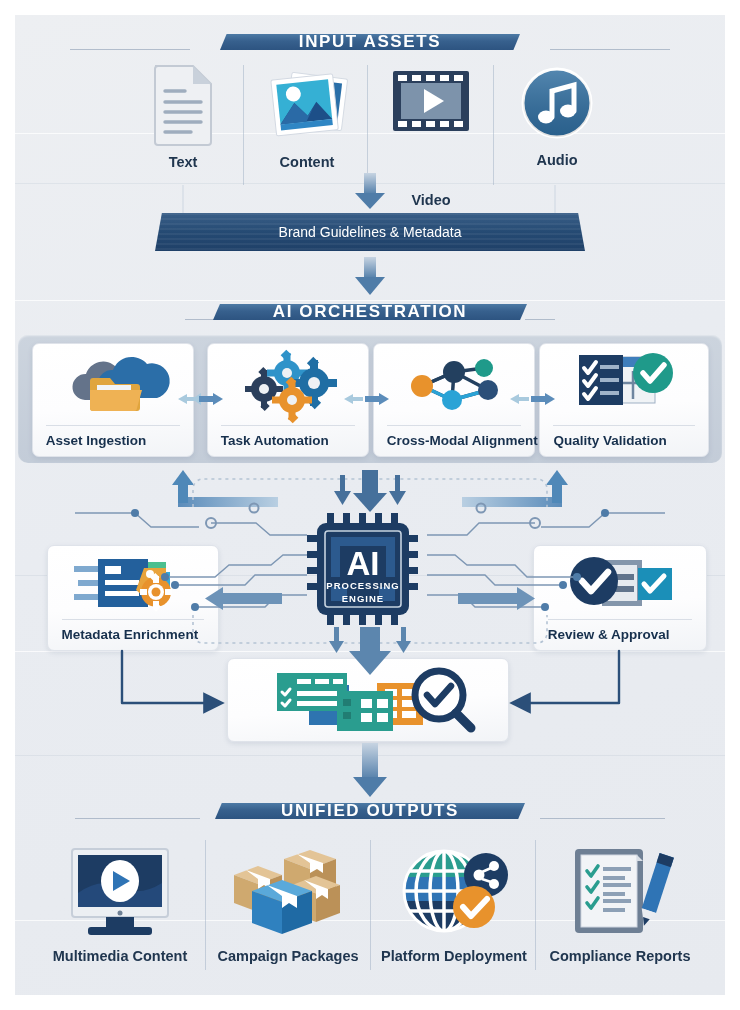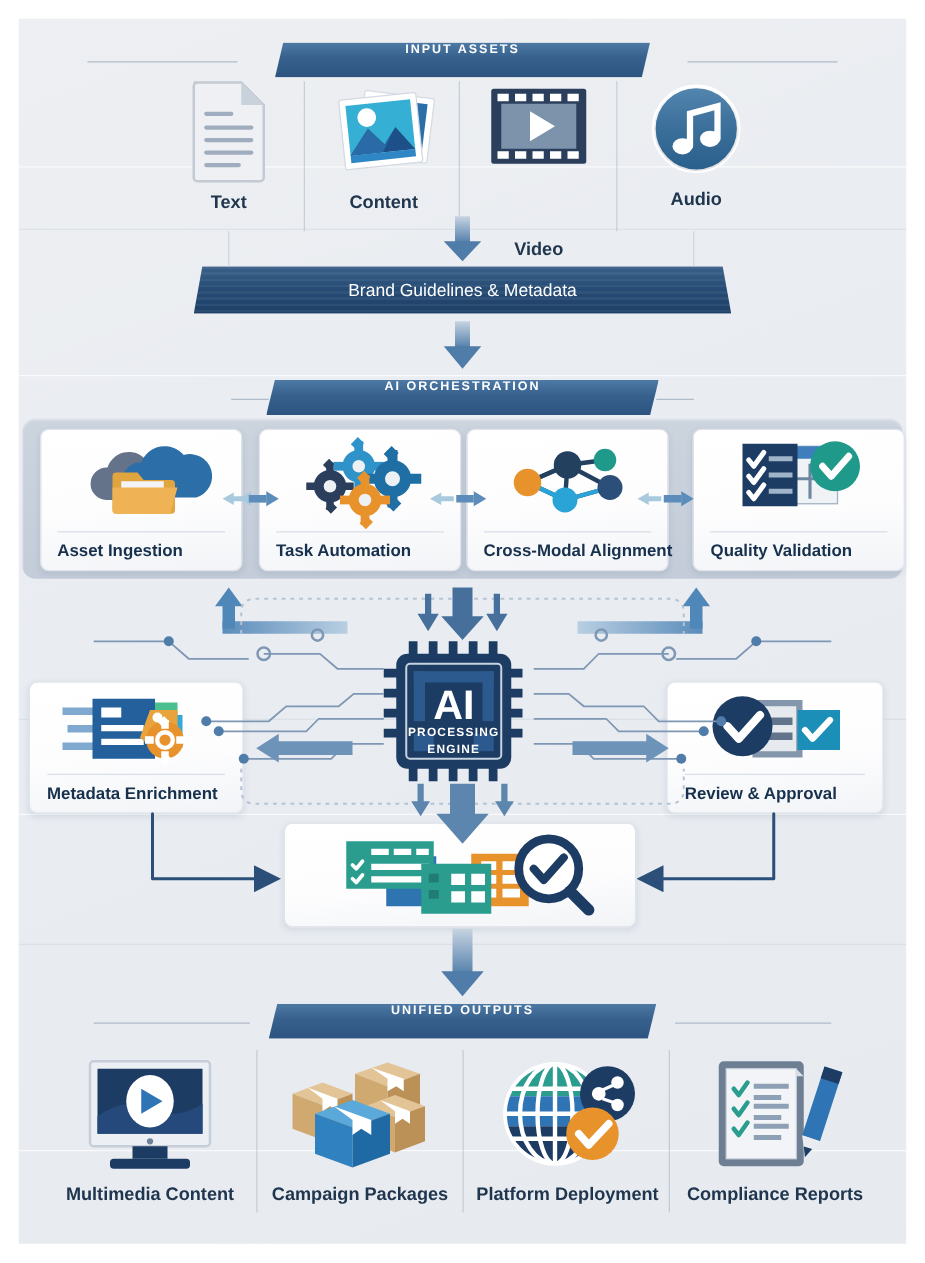--- a/index.html
+++ b/index.html
@@ -6,23 +6,23 @@
   body{width:740px;height:1010px;overflow:hidden;font-family:"Liberation Sans",sans-serif;}
 
   #canvas{position:absolute;left:15px;top:15px;width:710px;height:980px;
           background:linear-gradient(160deg,#edeff2 0%,#e9ecf1 45%,#e7eaef 100%);}
 
   
   .guide{position:absolute;left:0;width:710px;height:1px;background:rgba(255,255,255,.75);}
   .guide.d{background:rgba(160,175,195,.18);}
 
   
-  .banner{position:absolute;height:28px;display:flex;justify-content:center;
+  .banner{position:absolute;height:16px;display:flex;align-items:center;justify-content:center;
           background:linear-gradient(180deg,#4d7aa5 0%,#37608d 45%,#2d5481 100%);
-          color:#fff;font-size:10px;font-weight:bold;letter-spacing:1.6px;
+          color:#fff;font-size:17px;font-weight:bold;letter-spacing:1.6px;
           clip-path:polygon(2.2% 0,100% 0,97.8% 100%,0 100%);
           box-shadow:0 2px 4px rgba(40,60,90,.25);}
   .banner-rule{position:absolute;height:1px;background:rgba(120,140,165,.5);}
 
   
   .ribbon{position:absolute;display:flex;align-items:center;justify-content:center;
           background:linear-gradient(180deg,#3a5f88 0%,#254a73 50%,#1f4068 100%);
           color:#fff;font-size:14px;font-weight:normal;
           clip-path:polygon(1.6% 0,98.4% 0,100% 100%,0 100%);
           box-shadow:0 2px 5px rgba(30,50,80,.3);}
@@ -254,21 +254,21 @@
         <circle cx="50" cy="18" r="11" fill="#23405f"></circle>
         <circle cx="18" cy="32" r="11" fill="#e8922c"></circle>
         <circle cx="80" cy="14" r="9" fill="#1f9a8a"></circle>
         <circle cx="84" cy="36" r="10" fill="#2b4f79"></circle>
         <circle cx="48" cy="46" r="10" fill="#2aa3d6"></circle>
       </svg>
     </div>
     <div class="clbl">Cross-Modal Alignment</div>
   </div>
 
-  <div class="card" style="left:539px;top:328px;width:168px;height:112px;gap:10px;">
+  <div class="card" style="left:524px;top:328px;width:168px;height:112px;gap:10px;">
     <div class="cic">
       <svg width="106" height="66" viewBox="0 0 106 66">
         <rect x="40" y="10" width="44" height="46" fill="#f0f3f6" stroke="#9fb0c4"></rect>
         <rect x="40" y="10" width="44" height="10" fill="#3f7ebc"></rect>
         <g stroke="#6f86a0" stroke-width="2.5">
             <line x1="62" y1="24" x2="62" y2="52"></line>
             <line x1="44" y1="36" x2="80" y2="36"></line>
           </g>
         <rect x="8" y="8" width="44" height="50" fill="#1d3c63"></rect>
         <g stroke="#ffffff" stroke-width="4" fill="none" stroke-linecap="round" stroke-linejoin="round">
@@ -320,21 +320,21 @@
         <rect x="79" y="24" width="9" height="40"></rect>
         <rect x="24" y="74" width="16" height="14"></rect>
         <rect x="72" y="74" width="16" height="14"></rect>
       </g>
       <text x="56" y="62" text-anchor="middle" font-family="Liberation Sans, sans-serif" font-size="33" font-weight="bold" fill="#ffffff">AI</text>
       <text x="56" y="76" text-anchor="middle" font-family="Liberation Sans, sans-serif" font-size="9.5" font-weight="bold" letter-spacing="1" fill="#ffffff">PROCESSING</text>
       <text x="56" y="89" text-anchor="middle" font-family="Liberation Sans, sans-serif" font-size="9.5" font-weight="bold" letter-spacing="1" fill="#ffffff">ENGINE</text>
     </svg>
   </div>
 
-  <div class="card" style="left:8px;top:530px;width:170px;height:104px;">
+  <div class="card" style="left:32px;top:530px;width:170px;height:104px;">
     <div class="cic">
       <svg width="118" height="58" viewBox="0 0 118 58">
         <g fill="#7fa9cf">
             <rect x="0" y="12" width="26" height="6"></rect>
             <rect x="4" y="26" width="22" height="6"></rect>
             <rect x="0" y="40" width="26" height="6"></rect>
           </g>
         <rect x="58" y="8" width="34" height="26" fill="#4bbf8f"></rect>
         <rect x="62" y="18" width="34" height="26" fill="#35a8d8"></rect>
         <rect x="24" y="5" width="50" height="48" fill="#23609c"></rect>

